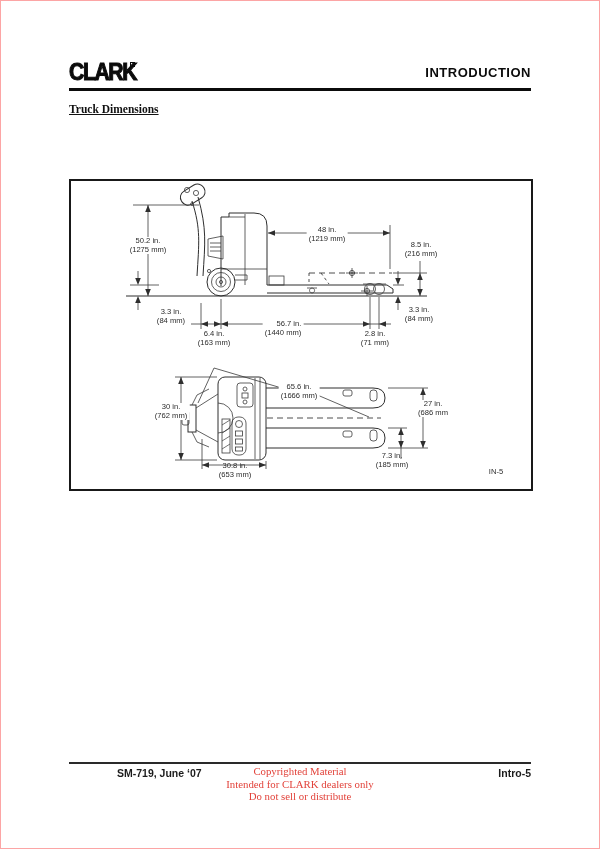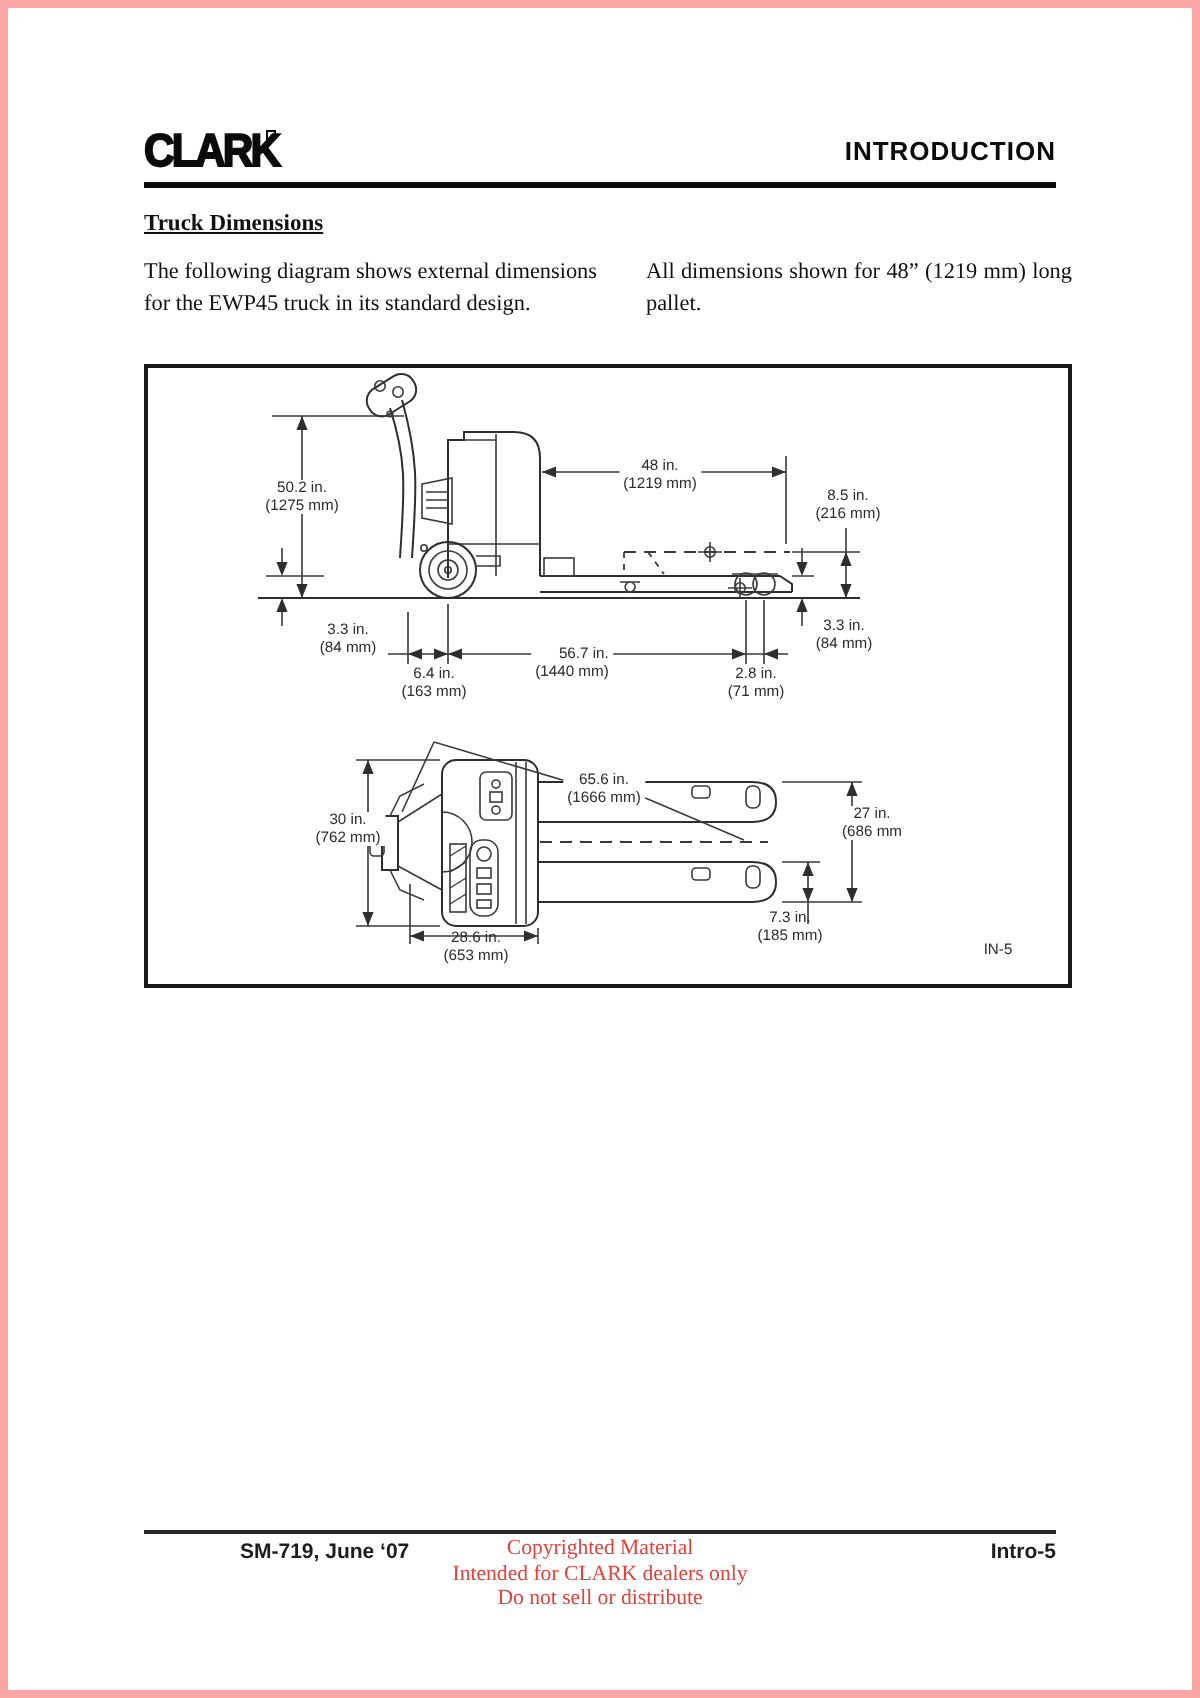--- a/index.html
+++ b/index.html
@@ -1,16 +1,16 @@
 <!DOCTYPE html>
 <html><head>
 <meta charset="utf-8">
 <style>
   html,body{margin:0;padding:0;background:#fff;}
-  .page{position:relative;width:600px;height:849px;background:#fff;border:4px solid #fca5a5;
+  .page{position:relative;width:600px;height:849px;background:#fff;border:1px solid #fca5a5;
         box-sizing:border-box;font-family:"Liberation Serif",serif;color:#111;overflow:hidden;}
 
   
   .logo{position:absolute;left:68px;top:58px;font-family:"Liberation Sans",sans-serif;
         font-weight:bold;font-size:23px;letter-spacing:-1.5px;transform:scaleX(.92);
         transform-origin:left;color:#0b0b0b;-webkit-text-stroke:1px #0b0b0b;}
   .tm{position:absolute;left:129px;top:61px;width:3px;height:3px;border:1px solid #0b0b0b;}
   .header-title{position:absolute;right:68px;top:64px;font-family:"Liberation Sans",sans-serif;
         font-weight:bold;font-size:13px;letter-spacing:.5px;color:#0b0b0b;}
   .header-rule{position:absolute;left:68px;right:68px;top:87px;height:3px;background:#0b0b0b;}
@@ -55,24 +55,20 @@
 <body>
 
 <div class="page">
 
   <div class="logo">CLARK</div>
   <div class="tm"></div>
   <div class="header-title">INTRODUCTION</div>
   <div class="header-rule"></div>
 
   <div class="section-heading">Truck Dimensions</div>
-  <div class="intro">
-    <div class="col-l">The following diagram shows external dimensions for the EWP45 truck in its standard design.</div>
-    <div class="col-r">All dimensions shown for 48” (1219 mm) long pallet.</div>
-  </div>
 
   <div class="figure-box">
     <div class="figure-canvas">
       <svg width="460" height="308" viewBox="0 0 460 308">
 
         <g>
 
           <path class="ln" d="M55,115 H356"></path>
 
           <path class="ln" d="M150,105 L150,36 L158,36 L158,32 L183,32 Q196,32 196,45 L196,104"></path>
@@ -235,21 +231,21 @@
         </div>
         <div class="dim-label bg" style="left: 362px; top: 219px;">
           <div>27 in.</div>
           <div>(686 mm</div>
         </div>
         <div class="dim-label" style="left: 321px; top: 271px;">
           <div>7.3 in.</div>
           <div>(185 mm)</div>
         </div>
         <div class="dim-label" style="left: 164px; top: 281px;">
-          <div>28.6 in.</div>
+          <div>30.8 in.</div>
           <div>(653 mm)</div>
         </div>
         <div class="dim-label" style="left: 425px; top: 287px;">
           <div>IN-5</div>
         </div>
       </div>
   </div>
 
   <div class="footer-rule"></div>
   <div class="footer-left">SM-719, June ‘07</div>

